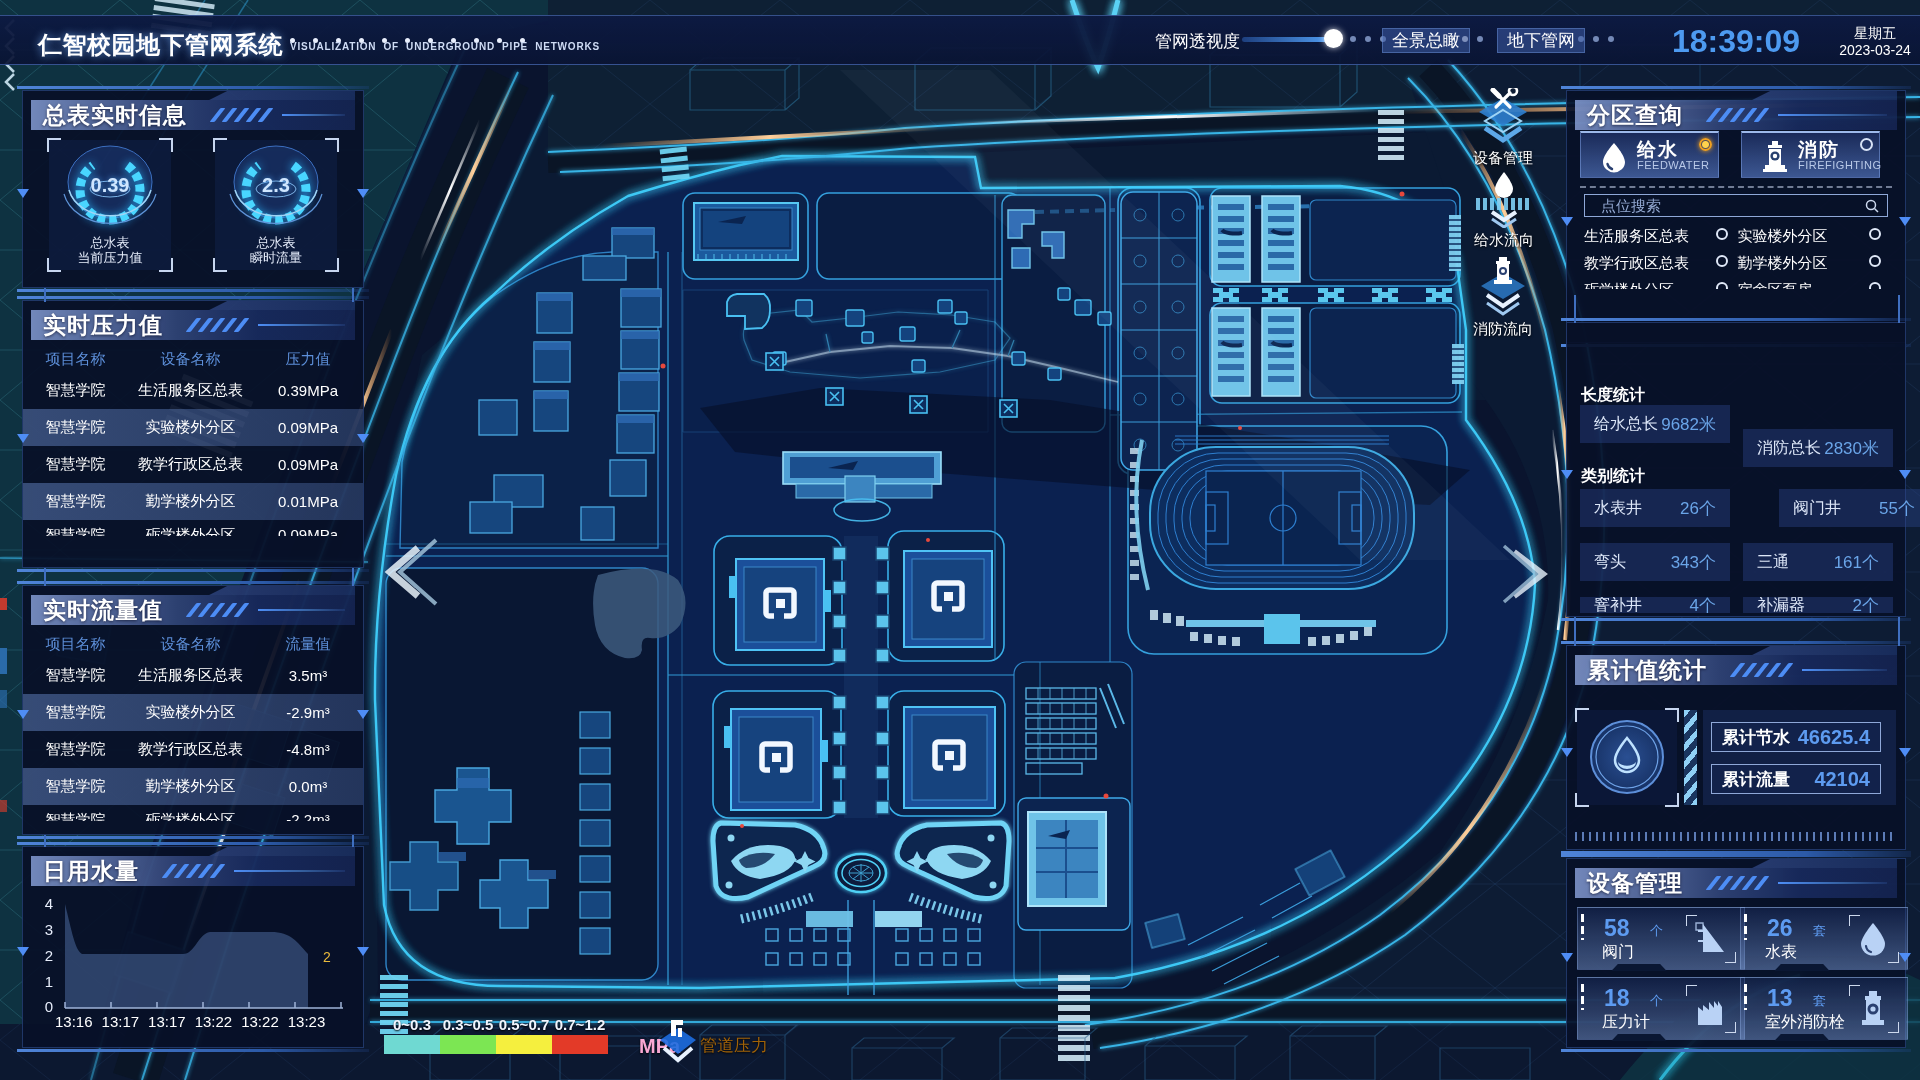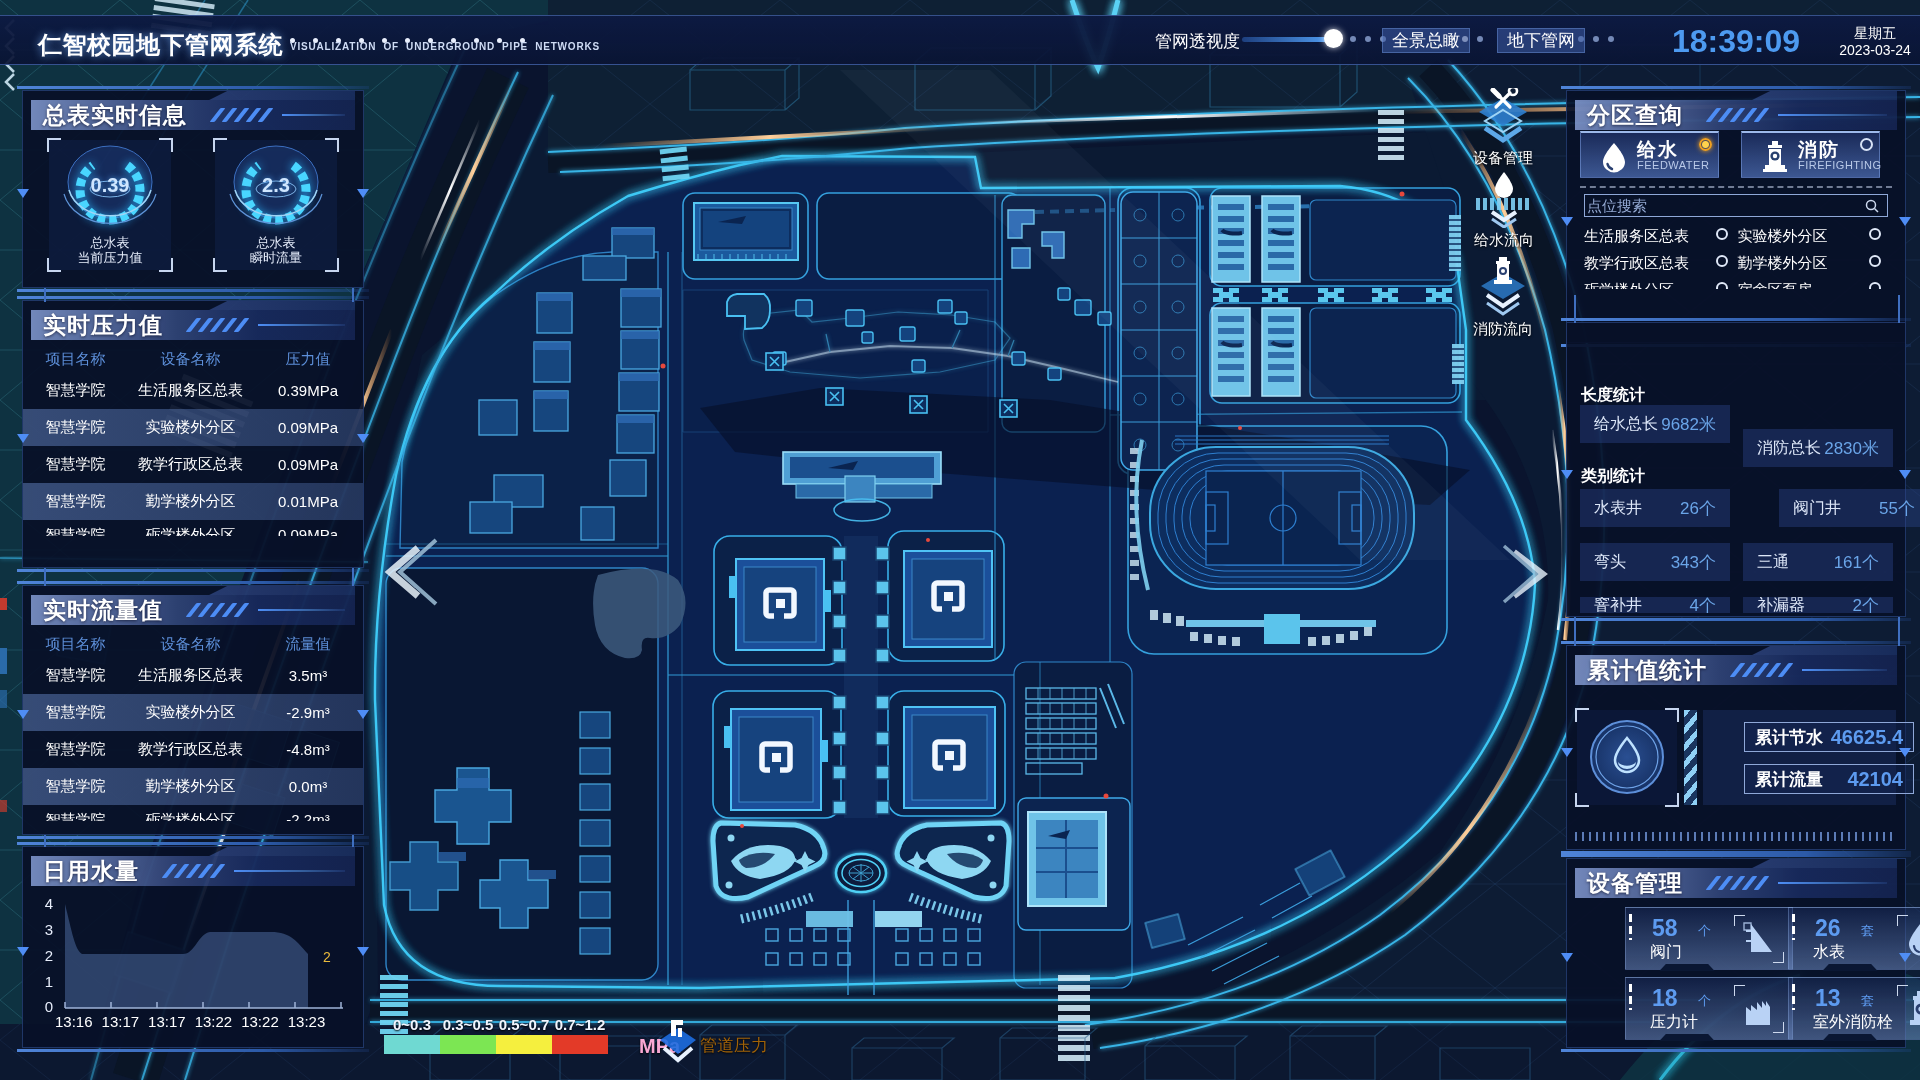--- a/index.html
+++ b/index.html
@@ -48,41 +48,41 @@
 .gbox .ck.bl{left:-2px;bottom:-2px;border-right:none;border-top:none;}
 .gbox .ck.br{right:-2px;bottom:-2px;border-left:none;border-top:none;}
 .gbox .gl{position:absolute;left:0;right:0;text-align:center;color:#e6eefb;font-size:13px;line-height:15px;}
 .gval{position:absolute;left:0;right:0;top:34px;text-align:center;color:#cfe6ff;font-size:20px;font-weight:bold;text-shadow:0 0 6px rgba(80,170,255,.9);}
 
 .zbtn{position:absolute;width:139px;height:47px;background:linear-gradient(180deg,rgba(28,45,95,.9),rgba(70,100,165,.85));border:1px solid rgba(130,165,235,.5);border-top:2px solid #9db9ea;}
 .zbtn .zt{position:absolute;left:56px;top:4px;font-size:19px;font-weight:bold;color:#fff;letter-spacing:2px;}
 .zbtn .zs{position:absolute;left:56px;top:26px;font-size:11px;color:#b9c9e8;letter-spacing:.5px;}
 .zbtn .radio{position:absolute;right:6px;top:5px;width:13px;height:13px;border-radius:50%;border:2px solid #d7e2f5;}
 .zbtn .radio.on{border-color:#f0a020;background:radial-gradient(circle,#ffd24d 0 3px,rgba(240,160,32,.25) 4px);box-shadow:0 0 5px #f0a020;}
-.search{position:absolute;left:17px;right:17px;height:23px;border:1px solid #8fa8d8;color:#93a9d2;font-size:15px;line-height:21px;padding-left:2px;}
+.search{position:absolute;left:17px;right:17px;height:23px;border:1px solid #8fa8d8;color:#93a9d2;font-size:15px;line-height:21px;padding-left:16px;}
 .zlist{position:absolute;left:17px;right:14px;display:grid;grid-template-columns:1fr 1fr;grid-row-gap:8px;color:#fff;font-size:15px;}
 .zlist .it{position:relative;padding-right:26px;white-space:nowrap;}
 .zlist .it i{position:absolute;right:10px;top:1px;width:12px;height:12px;border:2px solid #e0e9f8;border-radius:50%;}
 .sstat{position:absolute;display:flex;justify-content:space-between;height:38px;background:rgba(42,70,138,.42);align-items:center;padding:0 14px;}
 .sstat .k{color:#dde7f8;font-size:16px;}
 .sstat .v{color:#6aa5e8;font-size:17px;}
 .slabel{position:absolute;color:#fff;font-size:16px;font-weight:bold;}
 
-.dcard{position:absolute;width:168px;height:63px;background:linear-gradient(180deg,rgba(28,48,100,.45),rgba(110,140,195,.55));border:1px solid rgba(150,180,235,.35);margin-left:48px;}
+.dcard{position:absolute;width:168px;height:63px;background:linear-gradient(180deg,rgba(28,48,100,.45),rgba(110,140,195,.55));border:1px solid rgba(150,180,235,.35);}
 .dcard .num{position:absolute;left:26px;top:7px;font-size:23px;color:#5d9bf0;font-weight:bold;}
 .dcard .unit{position:absolute;left:72px;top:14px;font-size:13px;color:#5d9bf0;}
 .dcard .lbl{position:absolute;left:24px;top:34px;font-size:16px;color:#fff;}
 .dcard .ic{position:absolute;right:12px;top:9px;width:44px;height:44px;}
 .dcard .br{position:absolute;right:8px;top:7px;width:50px;height:48px;}
 .dcard .br:before,.dcard .br:after{content:"";position:absolute;width:10px;height:10px;border:1.5px solid #cdd9ee;}
 .dcard .br:before{left:0;top:0;border-right:none;border-bottom:none;}
 .dcard .br:after{right:0;bottom:0;border-left:none;border-top:none;}
 .dcard .tick{position:absolute;left:3px;top:6px;width:3px;height:26px;background:repeating-linear-gradient(180deg,#fff 0 8px,transparent 8px 12px);}
 .dcard .notch{position:absolute;left:28px;bottom:-2px;width:66px;height:7px;background:#0a1733;clip-path:polygon(8% 100%,18% 0,82% 0,92% 100%);}
-.acc-row{position:absolute;height:30px;border:1px solid #8fa8d8;display:flex;justify-content:space-between;align-items:center;padding:0 10px;background:rgba(20,38,82,.5);margin-left:33px;}
+.acc-row{position:absolute;height:30px;border:1px solid #8fa8d8;display:flex;justify-content:space-between;align-items:center;padding:0 10px;background:rgba(20,38,82,.5);}
 .acc-row .k{color:#fff;font-size:17px;font-weight:bold;white-space:nowrap;}
 .acc-row .v{color:#5d9bf0;font-size:20px;font-weight:bold;}
 
 .legend{position:absolute;left:384px;top:1016px;z-index:25;}
 .legend .labels{display:flex;text-align:center;font-size:15px;color:#f2f6ff;font-weight:bold;text-shadow:0 1px 2px #000;}
 .legend .bar{display:flex;margin-top:2px;height:17px;width:224px;}
 .legend .bar i{height:19px;}
 .mpa{position:absolute;left:639px;top:1035px;color:#f9a8d4;font-size:20px;font-weight:bold;z-index:25;text-shadow:0 1px 2px #000;}
 .pipe-pressure{position:absolute;left:700px;top:1034px;color:#a16207;font-size:17px;z-index:25;text-shadow:0 1px 2px #000;}
 

